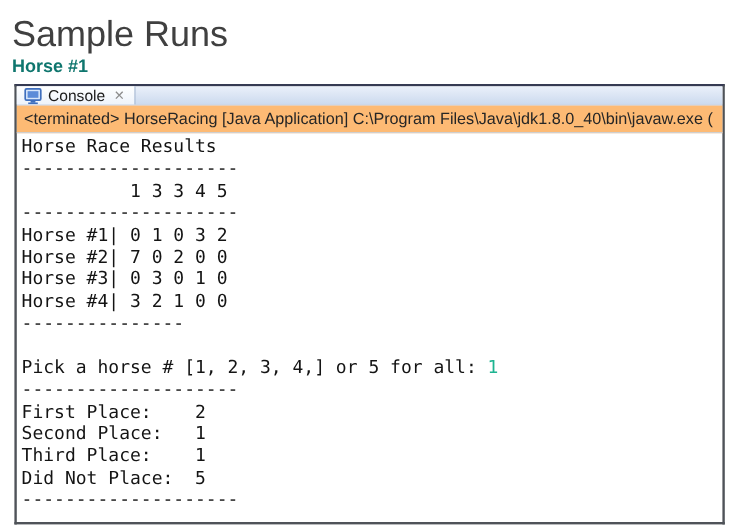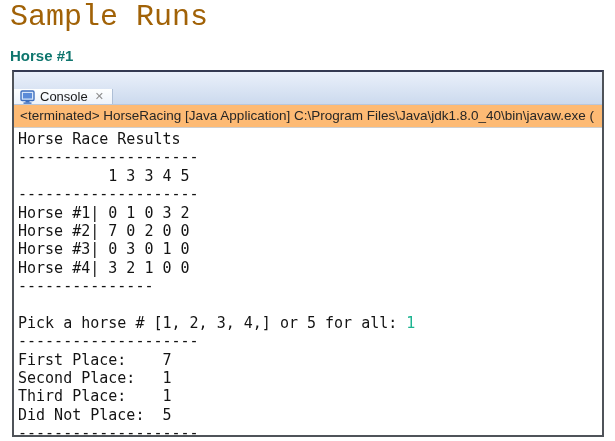--- a/index.html
+++ b/index.html
@@ -4,38 +4,37 @@
 <style>
   * { margin: 0; padding: 0; box-sizing: border-box; }
   html, body { background: #ffffff; }
   body {
     width: 615px; height: 441px;
     font-family: "Liberation Sans", sans-serif;
     overflow: hidden;
     position: relative;
   }
   .page-title {
-    position: absolute; left: 10px; top: 0;
-    font-size: 30px; font-weight: 400; color: #a16207;
+    position: absolute; left: 10px; top: 12px;
+    font-size: 30px; font-weight: 400; color: #404040;
     letter-spacing: 0px;
-    font-family: Liberation Mono, monospace;
   }
   .section-heading {
     position: absolute; left: 10px; top: 47px;
     font-size: 15px; font-weight: 700; color: #0f766e;
   }
   .console-panel {
     position: absolute; left: 12px; top: 70px;
     width: 592px; height: 367px;
     border: 2px solid #4f5359;
     border-top: 2px solid #353a52;
     background: #ffffff;
   }
   .tabbar {
-    height: 33px;
+    height: 16px;
     background: linear-gradient(#eaf0fa, #ccdaee);
     border-bottom: 1px solid #b9c7dc;
     display: flex; align-items: flex-end;
   }
   .tab {
     display: flex; align-items: center;
     gap: 5px;
     padding: 0 8px 0 6px;
     background: linear-gradient(#feffff, #eef3fb);
     border-right: 1px solid #aebfd6;
@@ -95,19 +94,19 @@
       <div class="console-line"><span>          1 3 3 4 5</span></div>
       <div class="console-line"><span>--------------------</span></div>
       <div class="console-line"><span>Horse #1| 0 1 0 3 2</span></div>
       <div class="console-line"><span>Horse #2| 7 0 2 0 0</span></div>
       <div class="console-line"><span>Horse #3| 0 3 0 1 0</span></div>
       <div class="console-line"><span>Horse #4| 3 2 1 0 0</span></div>
       <div class="console-line"><span>---------------</span></div>
       <div class="console-line"><span></span></div>
       <div class="console-line"><span>Pick a horse # [1, 2, 3, 4,] or 5 for all: </span><span class="console-input" style="color: rgb(29, 180, 145);">1</span></div>
       <div class="console-line"><span>--------------------</span></div>
-      <div class="console-line"><span>First Place:    7</span></div>
+      <div class="console-line"><span>First Place:    2</span></div>
       <div class="console-line"><span>Second Place:   1</span></div>
       <div class="console-line"><span>Third Place:    1</span></div>
       <div class="console-line"><span>Did Not Place:  5</span></div>
       <div class="console-line"><span>--------------------</span></div>
     </div>
 </div>
 
 </body></html>

